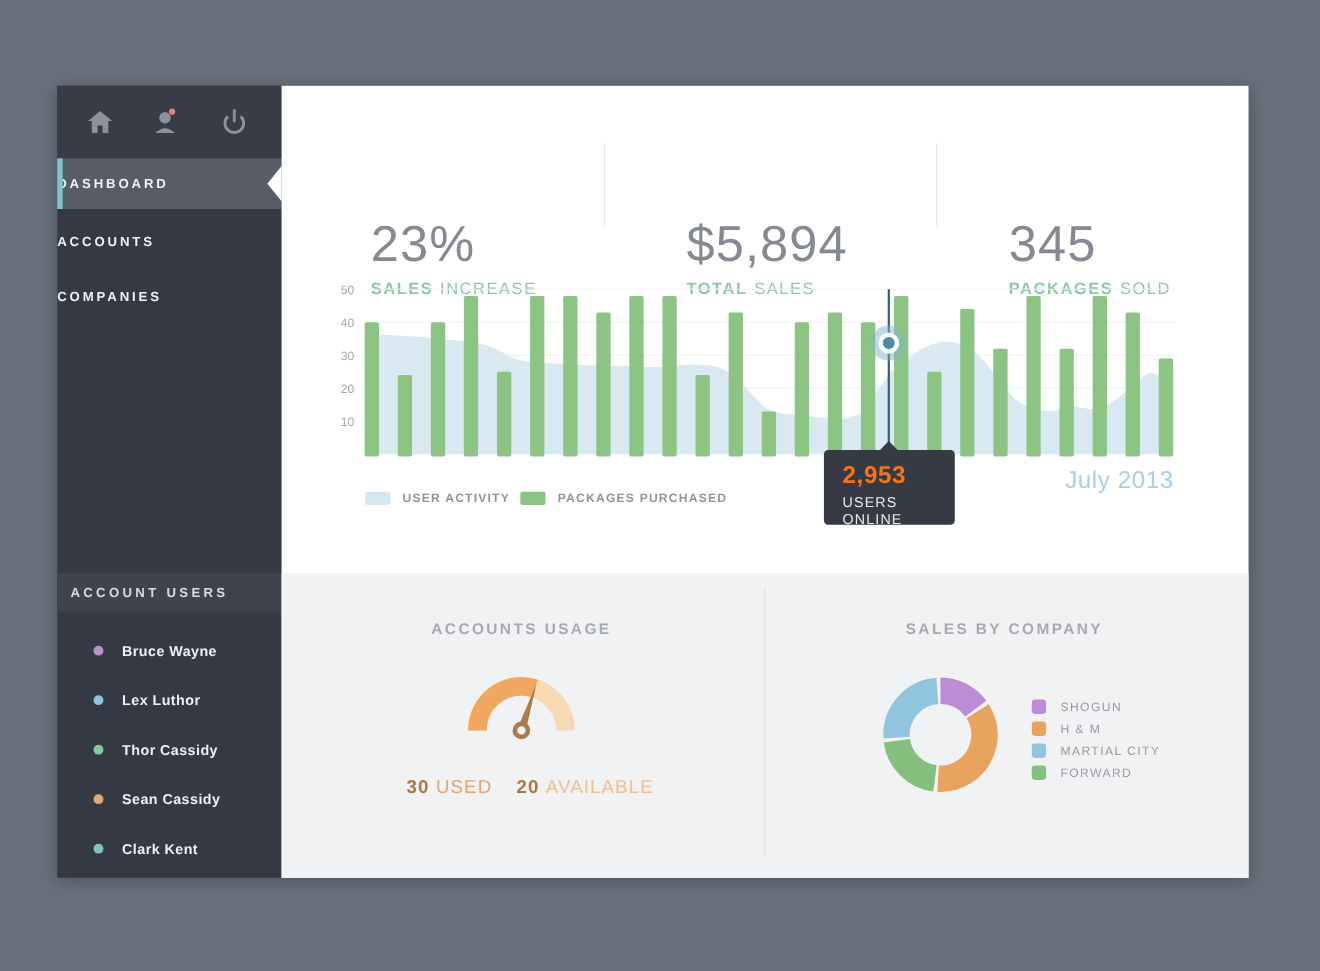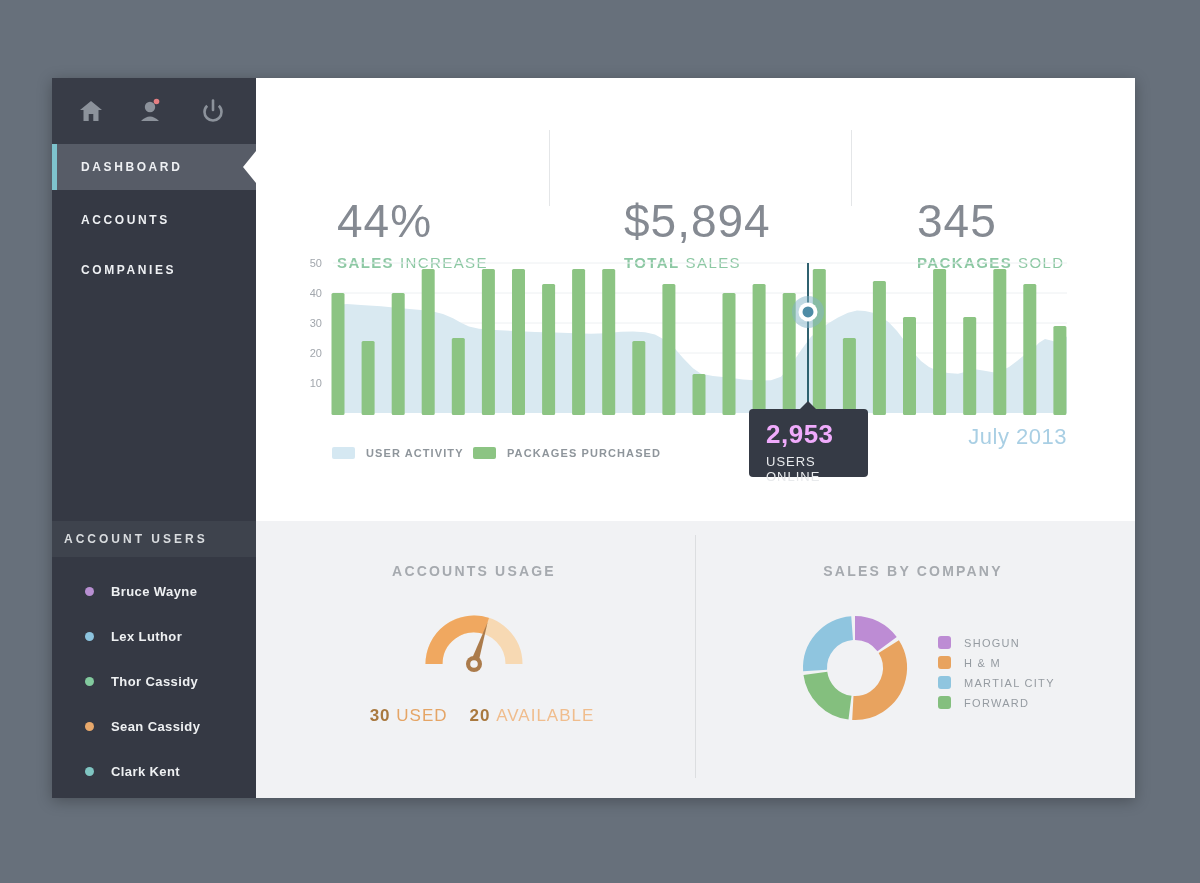--- a/index.html
+++ b/index.html
@@ -5,21 +5,21 @@
   html,body{margin:0;padding:0;}
   body{font-family:"Liberation Sans", sans-serif; background:#67707b; width:1200px; height:883px; overflow:hidden;}
   .page{position:relative;width:1200px;height:883px;background:#67707b;}
   .app{position:absolute;left:52px;top:78px;width:1083px;height:720px;display:flex;box-shadow:0 3px 14px rgba(0,0,0,.28);}
 
   
   .sidebar{position:relative;width:204px;background:#353944;flex:none;}
   .iconbar{position:absolute;left:0;top:0;width:204px;height:66px;background:#383c47;display:flex;align-items:center;}
   .iconbar .ic{position:absolute;top:18px;width:30px;height:30px;}
   .nav-item{position:absolute;left:0;width:204px;height:46px;display:flex;align-items:center;cursor:pointer;}
-  .nav-item .lbl{color:#eef0f3;font-size:12px;font-weight:bold;letter-spacing:2.6px;padding-left:29px;}
+  .nav-item .lbl{color:#eef0f3;font-size:12px;font-weight:bold;letter-spacing:2.6px;}
   .nav-item.active{background:#575c67;}
   .nav-item.active .accent{position:absolute;left:0;top:0;width:5px;height:46px;background:#7ec3cd;}
   .nav-item.active .notch{position:absolute;right:0;top:50%;transform:translateY(-50%);width:0;height:0;
      border-right:13px solid #ffffff;border-top:16px solid transparent;border-bottom:16px solid transparent;}
   .users-header{position:absolute;left:0;top:443px;width:204px;height:36px;background:#3e434d;display:flex;align-items:center;}
   .users-header span{color:#d9dcdf;font-size:12px;font-weight:bold;letter-spacing:3px;padding-left:12px;}
   .user-list{position:absolute;left:0;top:479px;width:226px;padding:12px 0 0 0;margin:0;list-style:none;}
   .user-list li{height:45px;display:flex;align-items:center;cursor:pointer;}
   .user-list .dot{width:9px;height:9px;border-radius:50%;margin-left:33px;flex:none;}
   .user-list .uname{color:#eef0f2;font-size:13px;font-weight:bold;letter-spacing:.4px;margin-left:17px;}
@@ -34,21 +34,21 @@
 
   .chart-wrap{position:absolute;left:0;top:0;width:879px;height:420px;}
   .chart-legend{position:absolute;top:369px;display:flex;align-items:center;}
   .chart-legend .sw{width:23px;height:12px;border-radius:2px;margin-right:11px;}
   .chart-legend .lt{font-size:11px;letter-spacing:1.1px;color:#8e959b;font-weight:bold;}
   .period{position:absolute;top:346px;right:68px;font-size:22px;color:#a9cfe4;letter-spacing:.5px;text-align:center;}
   .tooltip{position:absolute;left:493px;top:331px;width:119px;height:68px;background:#353a45;border-radius:4px;
      box-sizing:border-box;padding:10px 0 0 17px;}
   .tooltip .arrow{position:absolute;top:-8px;left:51px;width:0;height:0;
      border-bottom:8px solid #353a45;border-left:8px solid transparent;border-right:8px solid transparent;}
-  .tooltip .tv{color:#f0abfc;font-size:26px;font-weight:bold;letter-spacing:.5px;}
+  .tooltip .tv{color:#f97316;font-size:22px;font-weight:bold;letter-spacing:.5px;}
   .tooltip .tl{color:#e8eaec;font-size:13px;letter-spacing:1px;margin-top:4px;}
 
   .bottom{position:absolute;left:0;top:443px;width:879px;height:277px;background:#f1f2f4;}
   .bottom .bdiv{position:absolute;left:439px;top:14px;width:1px;height:243px;background:#dcdee0;}
   .sect-title{position:absolute;top:42px;width:300px;text-align:center;font-size:14px;font-weight:bold;letter-spacing:2.2px;color:#a6aaaf;}
   .gauge-box{position:absolute;left:153px;top:81px;}
   .gauge-nums{position:absolute;left:76px;top:185px;width:300px;text-align:center;font-size:17px;letter-spacing:1px;}
   .gauge-nums b{color:#a9793f;font-weight:bold;}
   .gauge-nums .u{color:#e5a566;margin-right:22px;}
   .gauge-nums .a{color:#f0bd8d;}
@@ -119,21 +119,21 @@
           <li>
             <span class="dot" style="background: rgb(127, 197, 194);"></span>
             <span class="uname">Clark Kent</span>
           </li>
         </ul>
     </div>
 
     <div class="main">
 
       <div class="stat" style="left:81px">
-        <div class="num">44%</div>
+        <div class="num">23%</div>
         <div class="cap"><b>SALES</b><span>INCREASE</span></div>
       </div>
       <div class="stat" style="left:368px">
         <div class="num">$5,894</div>
         <div class="cap"><b>TOTAL</b><span>SALES</span></div>
       </div>
       <div class="stat" style="left:661px">
         <div class="num">345</div>
         <div class="cap"><b>PACKAGES</b><span>SOLD</span></div>
       </div>

